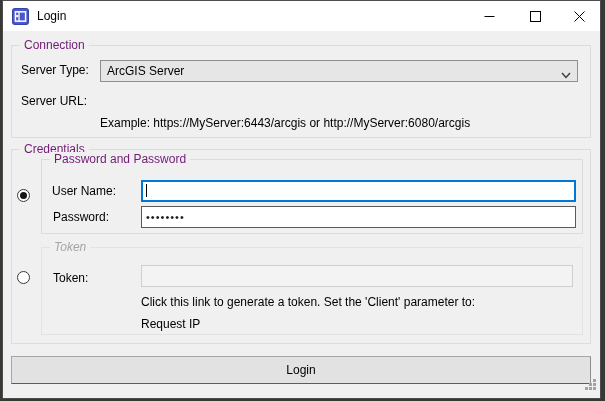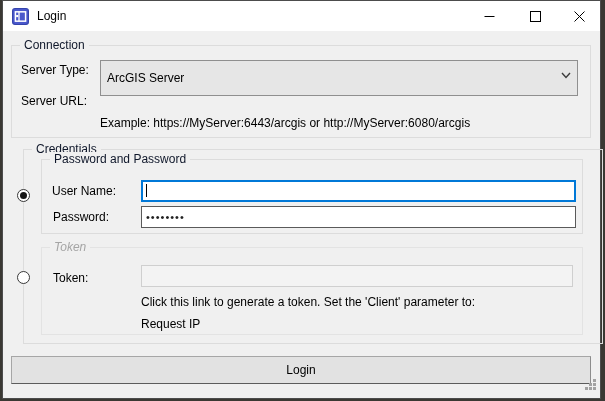--- a/index.html
+++ b/index.html
@@ -21,30 +21,30 @@
   }
   .app-icon { margin-left:9px; width:17px; height:17px; flex:0 0 auto; }
   .title-text { margin-left:8px; font-size:12px; color:#000; }
   .caption-buttons { position:absolute; right:0; top:0; height:30px; display:flex; }
   .caption-btn { width:46px; height:30px; display:flex; align-items:center; justify-content:center; background:#fff; }
   .caption-btn:last-child { width:42px; }
   
   .groupbox { position:absolute; border:1px solid #dcdcdc; }
   .gb-label {
     position:absolute; top:-8px; left:8px; background:#f0f0f0;
-    padding:0 4px; font-size:12px; color:#0f172a; line-height:14px; white-space:nowrap;
+    padding:0 4px; font-size:12px; color:#701a75; line-height:14px; white-space:nowrap;
   }
   .groupbox.disabled { border-color:#e3e3e3; }
   .groupbox.disabled .gb-label { color:#a5a5a5; }
   
   .lbl { position:absolute; font-size:12px; color:#000; white-space:nowrap; }
   .lbl.dim { color:#000000; }
   
   .combo {
-    position:absolute; height:36px; display:flex; align-items:center;
+    position:absolute; height:22px; display:flex; align-items:center;
     padding:0 36px 0 6px; font-size:12px; color:#000;
   }
   .combo.greyfill { background:#e6e6e6; border:1px solid #8f8f8f; }
   .combo.whitefill { background:#ffffff; border:1px solid #565656; }
   .combo .chev { position:absolute; right:6px; top:7px; }
   .combo .val { overflow:hidden; white-space:nowrap; }
   
   input.field {
     position:absolute; height:22px; font-family:"Liberation Sans", sans-serif;
     font-size:12px; padding:0 4px; outline:none; background:#fff;
@@ -115,21 +115,21 @@
     <span class="chev">
       <svg width="10" height="7" viewBox="0 0 10 7">
           <polyline points="1,1 5,5.4 9,1" fill="none" stroke="#3c3c3c" stroke-width="1.4"></polyline>
         </svg>
     </span>
   </div>
 
   <span class="lbl" style="left:18px; top:93px;">Server URL:</span>
   <span class="lbl" style="left:97px; top:115px;">Example: https://MyServer:6443/arcgis or http://MyServer:6080/arcgis</span>
 
-  <div class="groupbox" style="left:20px; top:148px; width:580px; height:195px;">
+  <div class="groupbox" style="left:8px; top:148px; width:580px; height:195px;">
     <span class="gb-label">Credentials</span>
   </div>
 
   <span class="radio checked" style="left:14px; top:188px;"></span>
 
   <div class="groupbox" style="left:38px; top:158px; width:542px; height:75px;">
     <span class="gb-label">Password and Password</span>
   </div>
   <span class="lbl" style="left:49px; top:183px;">User Name:</span>
   <input class="field" id="username-input" style="left: 138px; top: 179px; width: 435px;">

